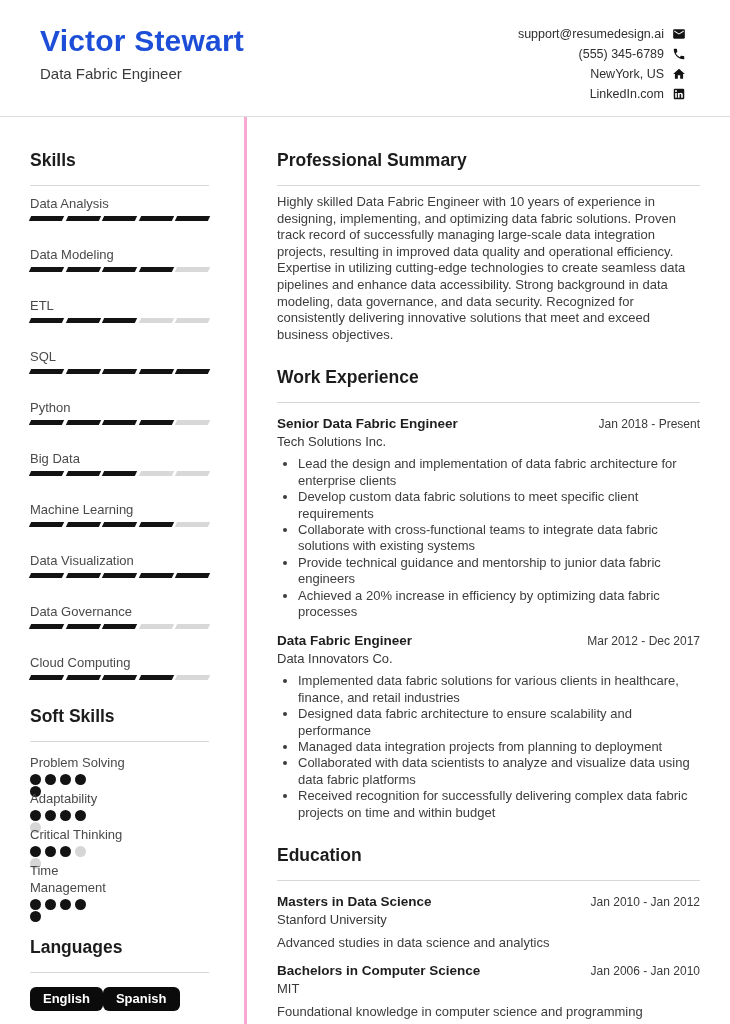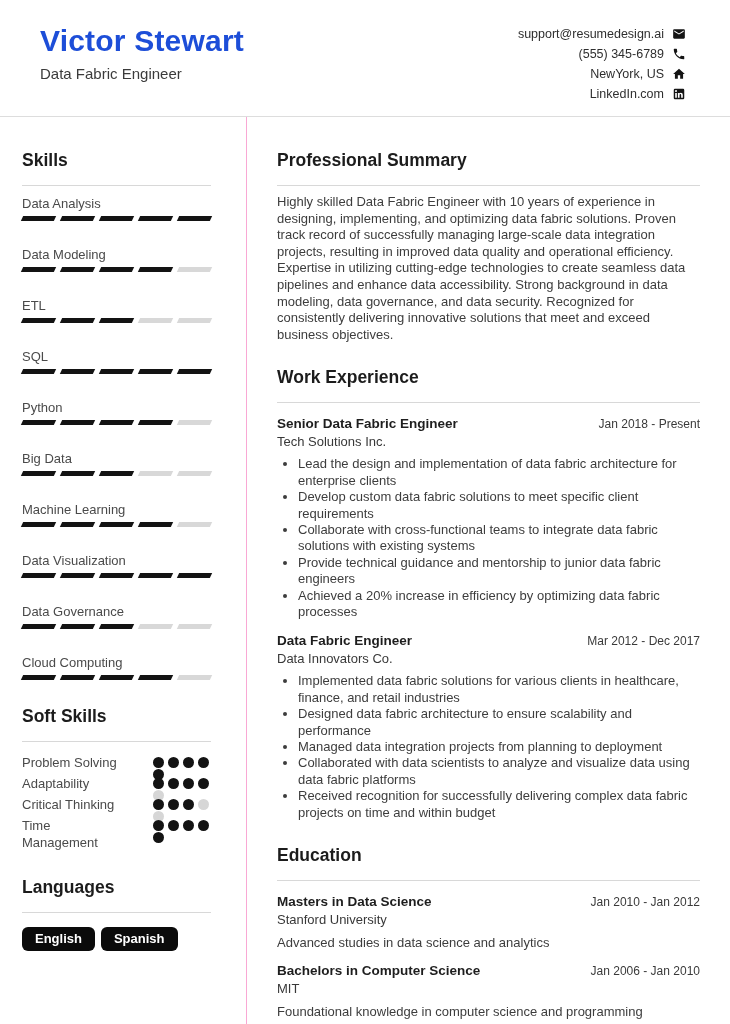--- a/index.html
+++ b/index.html
@@ -16,48 +16,48 @@
             padding:24px 44px 0 40px; border-bottom:1px solid #ddd; }
   .name { font-size:30px; font-weight:700; color:#1d4ed8; letter-spacing:.2px; }
   .role { font-size:15px; color:#3b3b3b; margin-top:7px; }
   .contact { text-align:right; padding-top:3px; }
   .contact-row { display:flex; justify-content:flex-end;
                  height:20px; font-size:12.5px; color:#2f2f2f; cursor:pointer; }
   .contact-row svg { width:14px; height:14px; margin-left:8px; fill:#141414; flex:0 0 auto; }
 
   
   .columns { display:flex; height:907px; }
-  .sidebar { width:247px; border-right:1px solid #f9a8d4; padding:33px 35px 0 22px; }
+  .sidebar { width:247px; border-right:3px solid #f9a8d4; padding:33px 35px 0 30px; }
   .main { width:483px; padding:33px 30px 0 30px; }
 
   .sec-title { font-size:17.5px; font-weight:700; color:#1c1c1c;
                padding-bottom:14px; border-bottom:1px solid #d8d8d8; }
 
   
   .skill-list { margin-top:10px; }
   .skill { margin-bottom:26px; }
   .skill-name { font-size:13px; color:#4a4a4a; line-height:15px; }
   .skill-bar { display:flex; justify-content:space-between; margin-top:5px; }
   .dash { width:33px; height:5px; transform:skewX(-25deg); background:#d8d8d8; }
   .dash.on { background:#131313; }
 
   .sidebar-section { margin-top:26px; }
 
   
   .soft-list { margin-top:12px; }
   .soft-row { display:flex; justify-content:space-between; align-items:flex-start;
-              margin-bottom:4px; }
+              margin-bottom:4px;flex-direction:column; }
   .soft-name { font-size:13px; color:#4a4a4a; line-height:17px; max-width:100px; }
   .soft-dots { width:58px; height:12px; display:flex; flex-wrap:wrap;
                column-gap:4px; row-gap:1px; margin-top:3px; }
   .dot { width:11px; height:11px; border-radius:50%; background:#d6d6d6; flex:0 0 auto; }
   .dot.on { background:#131313; }
 
   
-  .pill-row { display:flex; gap:6px; margin-top:14px; }
+  .pill-row { display:flex; gap:0; margin-top:14px; }
   .pill { background:#0b0b0b; color:#fff; font-size:13px; font-weight:700;
           padding:4px 13px 5px; border-radius:6px; }
 
   
   .summary { font-size:13px; line-height:16.6px; color:#3d3d3d; margin-top:8px; }
   .main-section { margin-top:24px; }
   .job-head, .edu-head { display:flex; justify-content:space-between; margin-top:13px; }
   .job-title, .edu-degree { font-size:13.5px; font-weight:700; color:#1e1e1e; line-height:16px; }
   .job-dates, .edu-dates { font-size:12px; color:#3a3a3a; padding-top:1px; white-space:nowrap; }
   .job-company, .edu-school { font-size:13px; color:#383838; margin-top:2px; }

